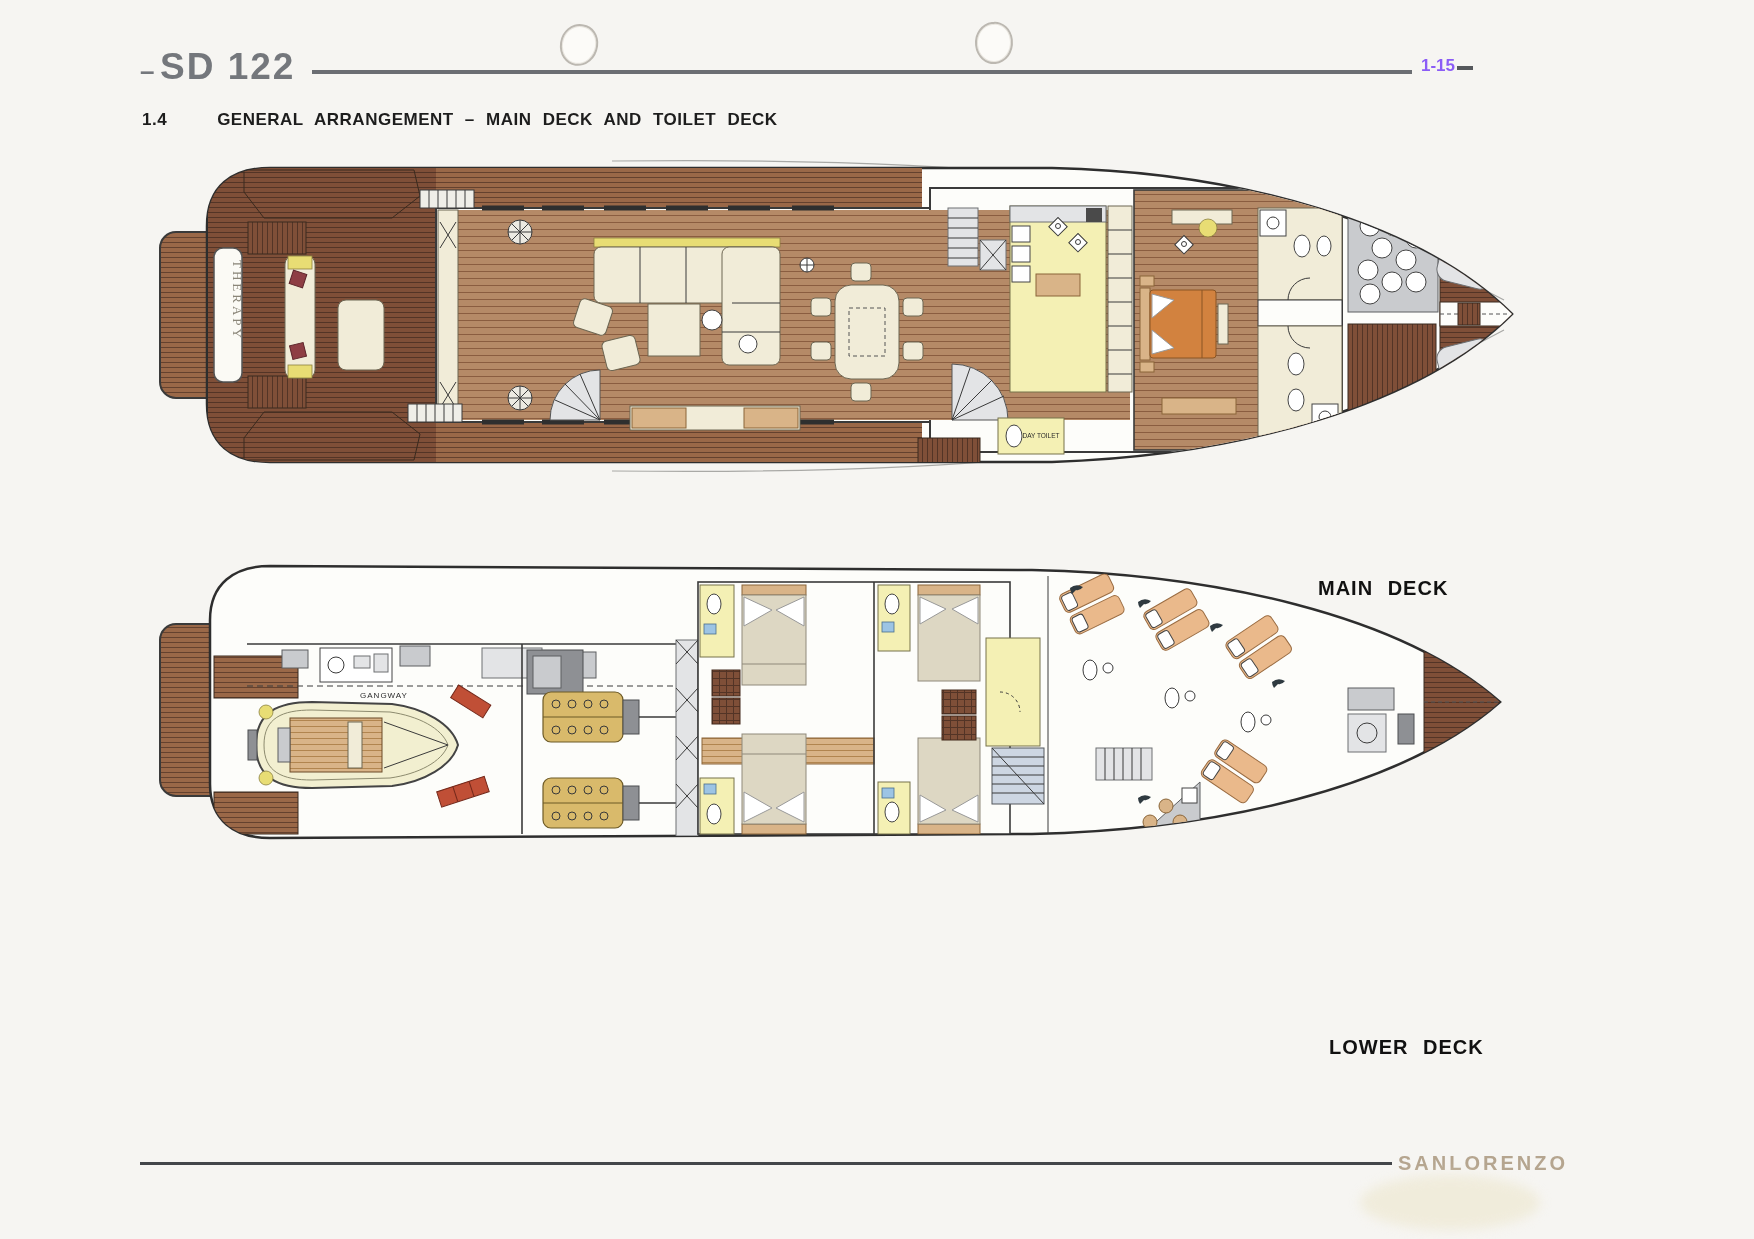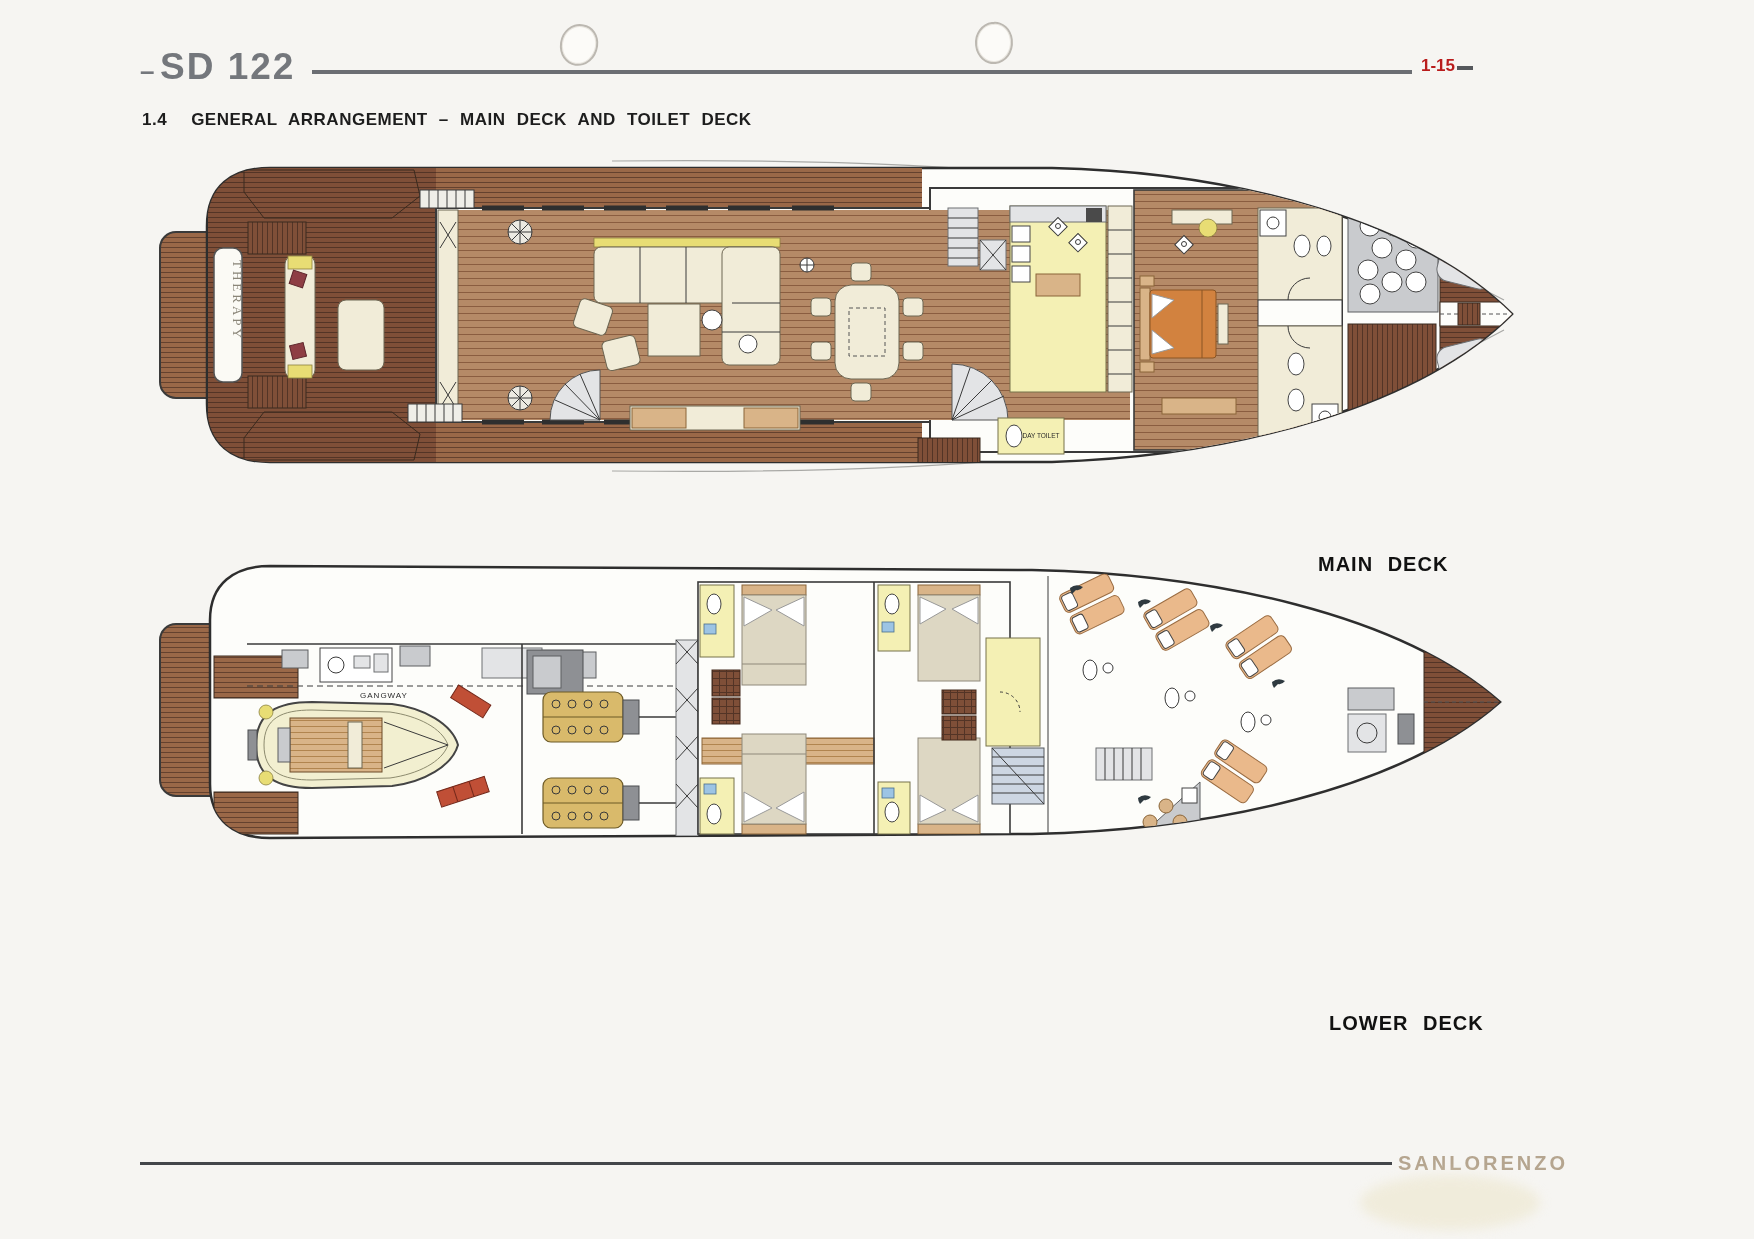--- a/index.html
+++ b/index.html
@@ -15,30 +15,30 @@
         font-family:"Liberation Sans",sans-serif;overflow:hidden;}
   
   .hdr-dash{position:absolute;left:140px;top:56px;font-size:26px;font-weight:bold;color:var(--hdr);}
   .hdr-model{position:absolute;left:160px;top:46px;font-size:37px;font-weight:bold;
              letter-spacing:2px;color:var(--hdr);}
   .hdr-line{position:absolute;left:312px;top:70px;width:1100px;height:4px;background:var(--rule);}
   .hole{position:absolute;width:34px;height:38px;border-radius:50% 46% 52% 48%;
         background:#fcfbf8;border:2px solid #bcb8b1;box-shadow:0 0 0 1px #e9e6df inset;}
   .hole1{left:560px;top:24px;transform:rotate(8deg);}
   .hole2{left:975px;top:22px;transform:rotate(-6deg);}
-  .hdr-page{position:absolute;left:1421px;top:56px;font-size:17px;font-weight:bold;color:#b91c1c;text-align:right;}
+  .hdr-page{position:absolute;left:1421px;top:56px;font-size:17px;font-weight:bold;color:#8b5cf6;text-align:right;}
   .hdr-page-dash{position:absolute;left:1457px;top:66px;width:16px;height:4px;background:#55585c;}
   
   .sec{position:absolute;left:142px;top:110px;font-size:17px;font-weight:bold;color:var(--ink);
        letter-spacing:.5px;}
-  .sec .num{margin-right:24px;}
+  .sec .num{margin-right:50px;}
   .sec .ttl{word-spacing:6px;}
   
   .deck-label{position:absolute;font-size:20px;font-weight:bold;color:#111;
-              letter-spacing:1px;word-spacing:8px;}
+              letter-spacing:1px;word-spacing:8px;margin-top:24px;}
   .lbl-main{left:1318px;top:553px;}
   .lbl-lower{left:1329px;top:1012px;}
   
   .ftr-line{position:absolute;left:140px;top:1162px;width:1252px;height:3px;background:var(--ruledark);}
   .ftr-brand{position:absolute;left:1398px;top:1152px;font-size:20px;font-weight:bold;
              letter-spacing:3px;color:var(--brand);}
   .stain{position:absolute;left:1360px;top:1175px;width:180px;height:55px;border-radius:50%;
          background:#efead6;filter:blur(6px);opacity:.8;}
   .plan{position:absolute;}
   .plan-main{left:152px;top:152px;}

